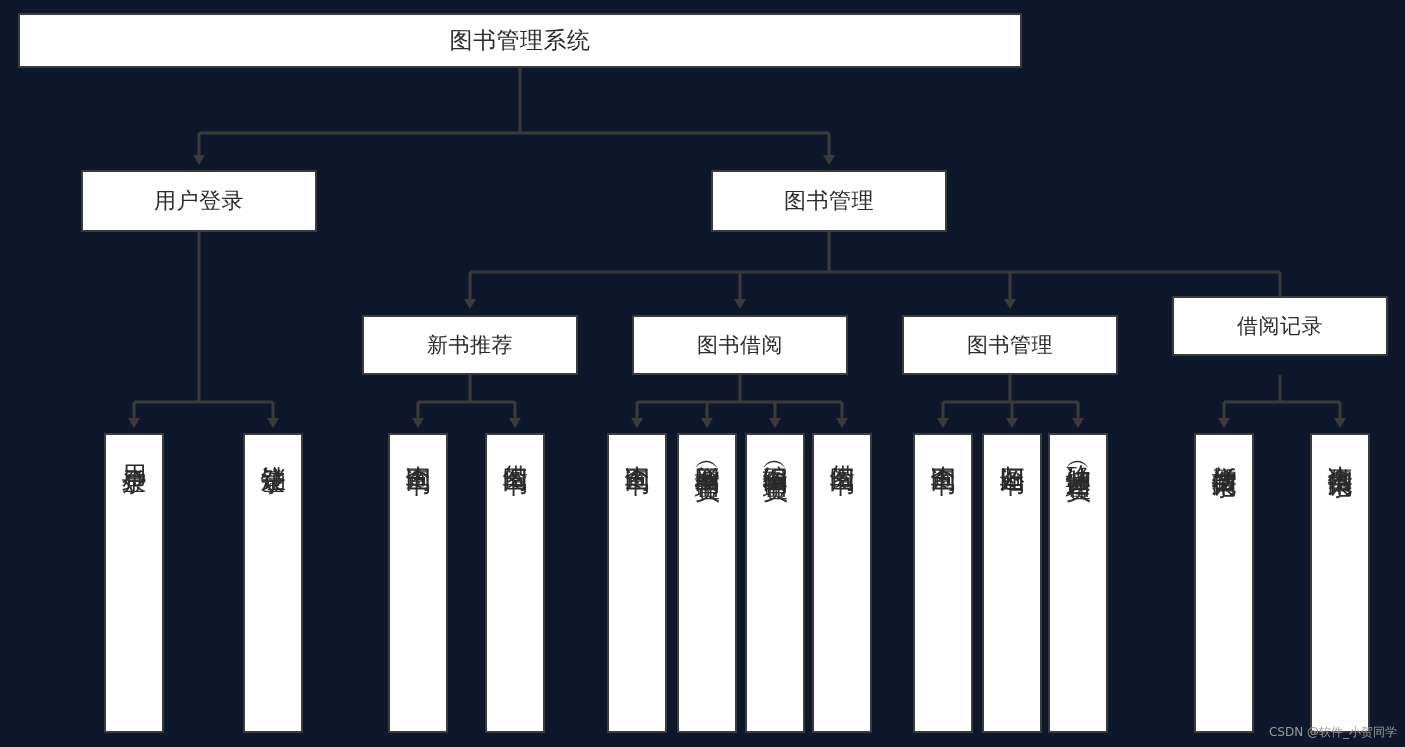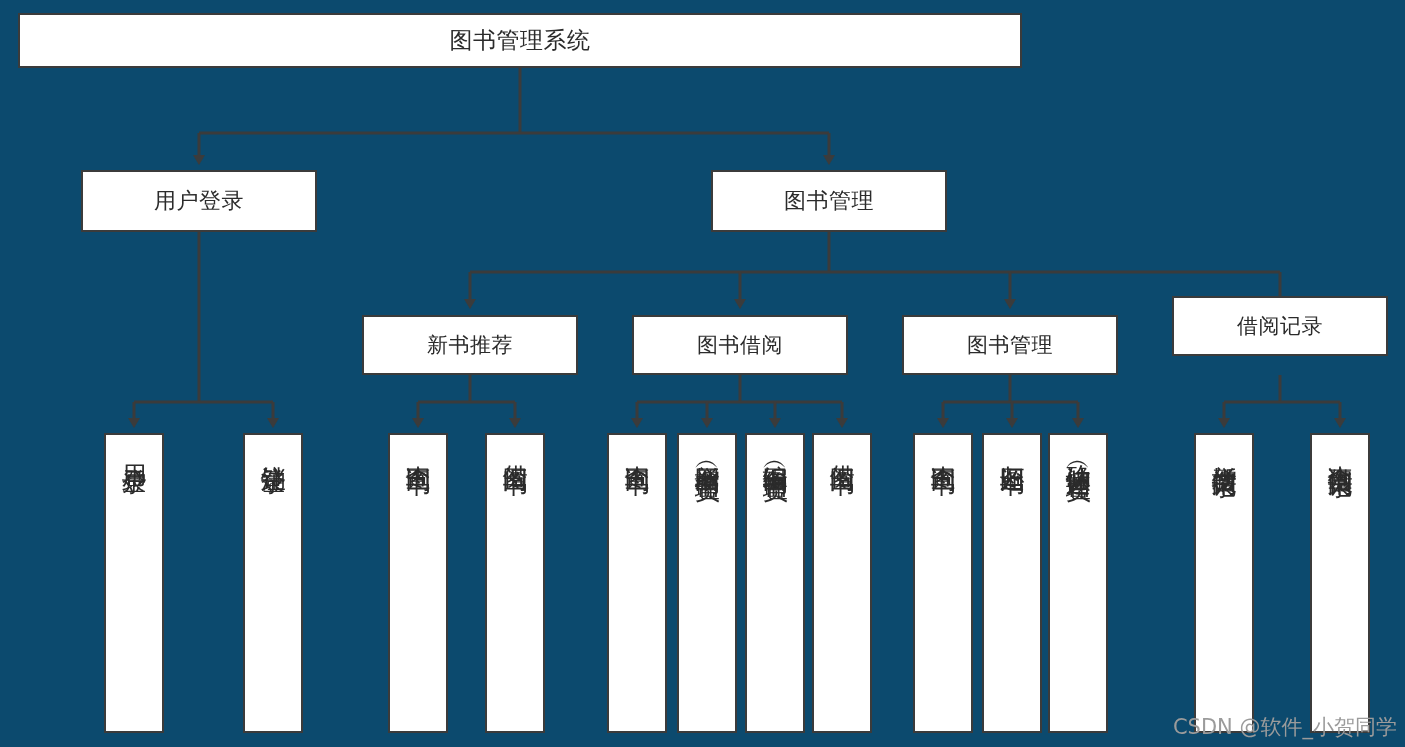--- a/index.html
+++ b/index.html
@@ -7,21 +7,21 @@
     padding: 0;
     background: #ffffff;
   }
   body {
     font-family: "DejaVu Sans", "Liberation Sans", sans-serif;
   }
   #canvas {
     position: relative;
     width: 1405px;
     height: 747px;
-    background: #0c4a6e;
+    background: #0f172a;
     overflow: hidden;
   }
   #connectors {
     position: absolute;
     left: 0;
     top: 0;
     width: 1405px;
     height: 747px;
   }
   .node {
@@ -54,21 +54,21 @@
     text-orientation: upright;
     font-size: 25px;
     line-height: 1.02;
     letter-spacing: 2px;
     white-space: nowrap;
   }
   #watermark {
     position: absolute;
     right: 8px;
     bottom: 6px;
-    font-size: 21px;
+    font-size: 12px;
     color: #9b9b9b;
     z-index: 5;
     white-space: nowrap;
     font-family: "DejaVu Sans", "Liberation Sans", sans-serif;
   }
 </style>
 </head>
 <body>
 
 <div id="canvas">

